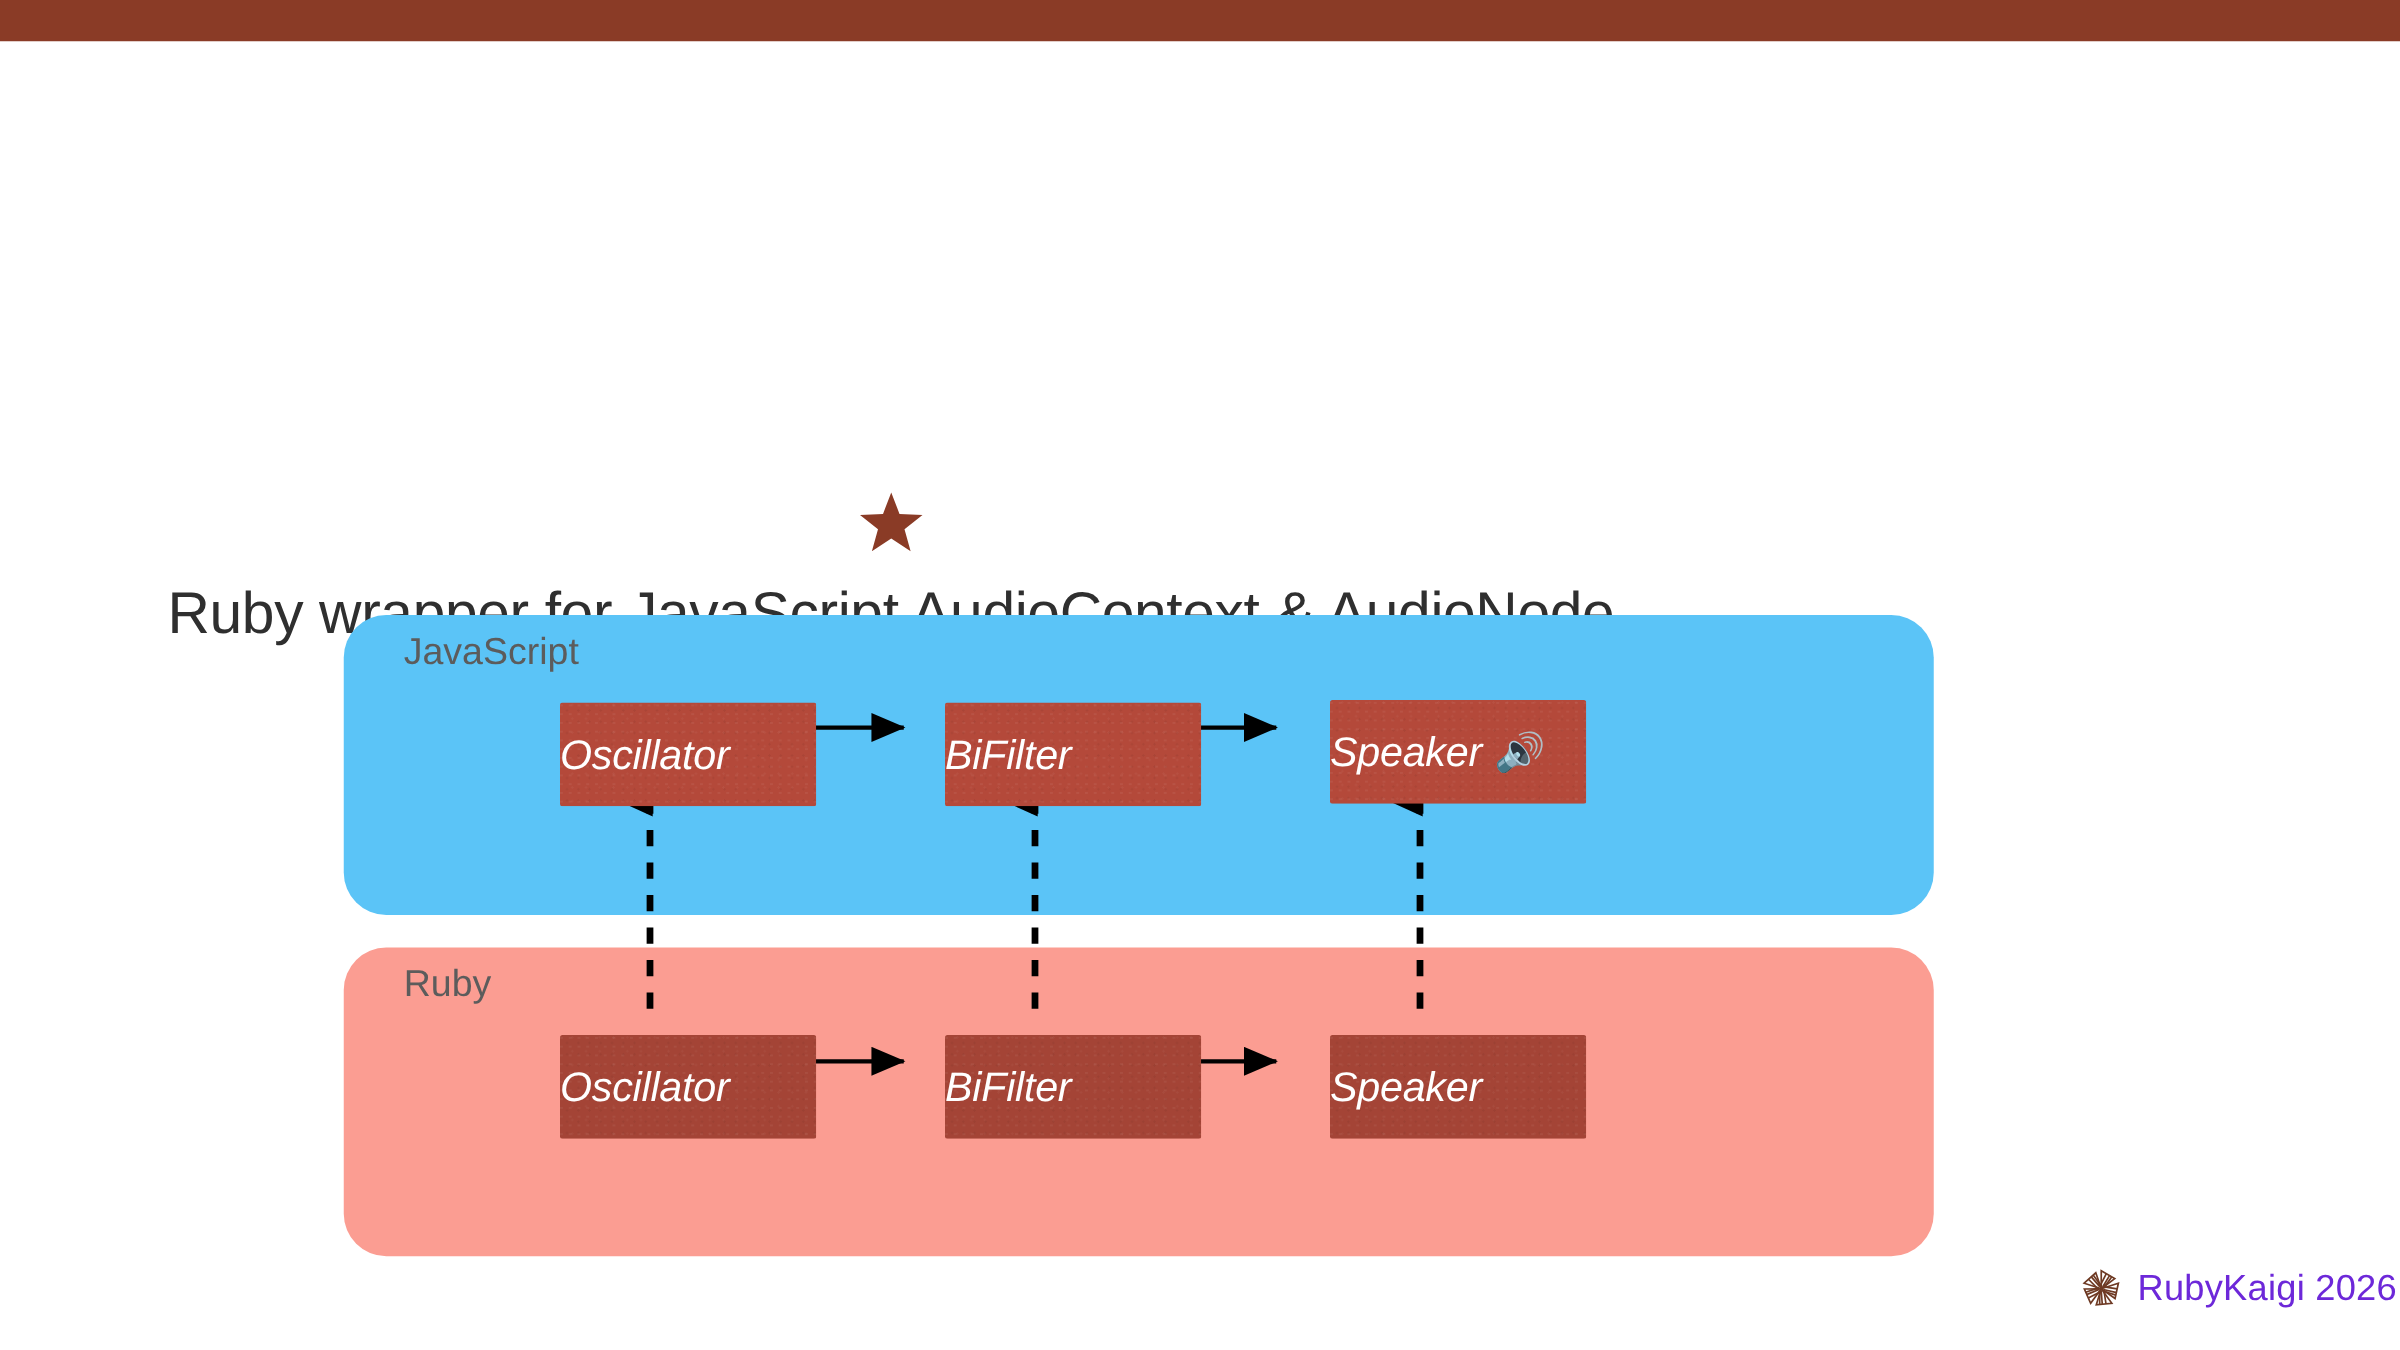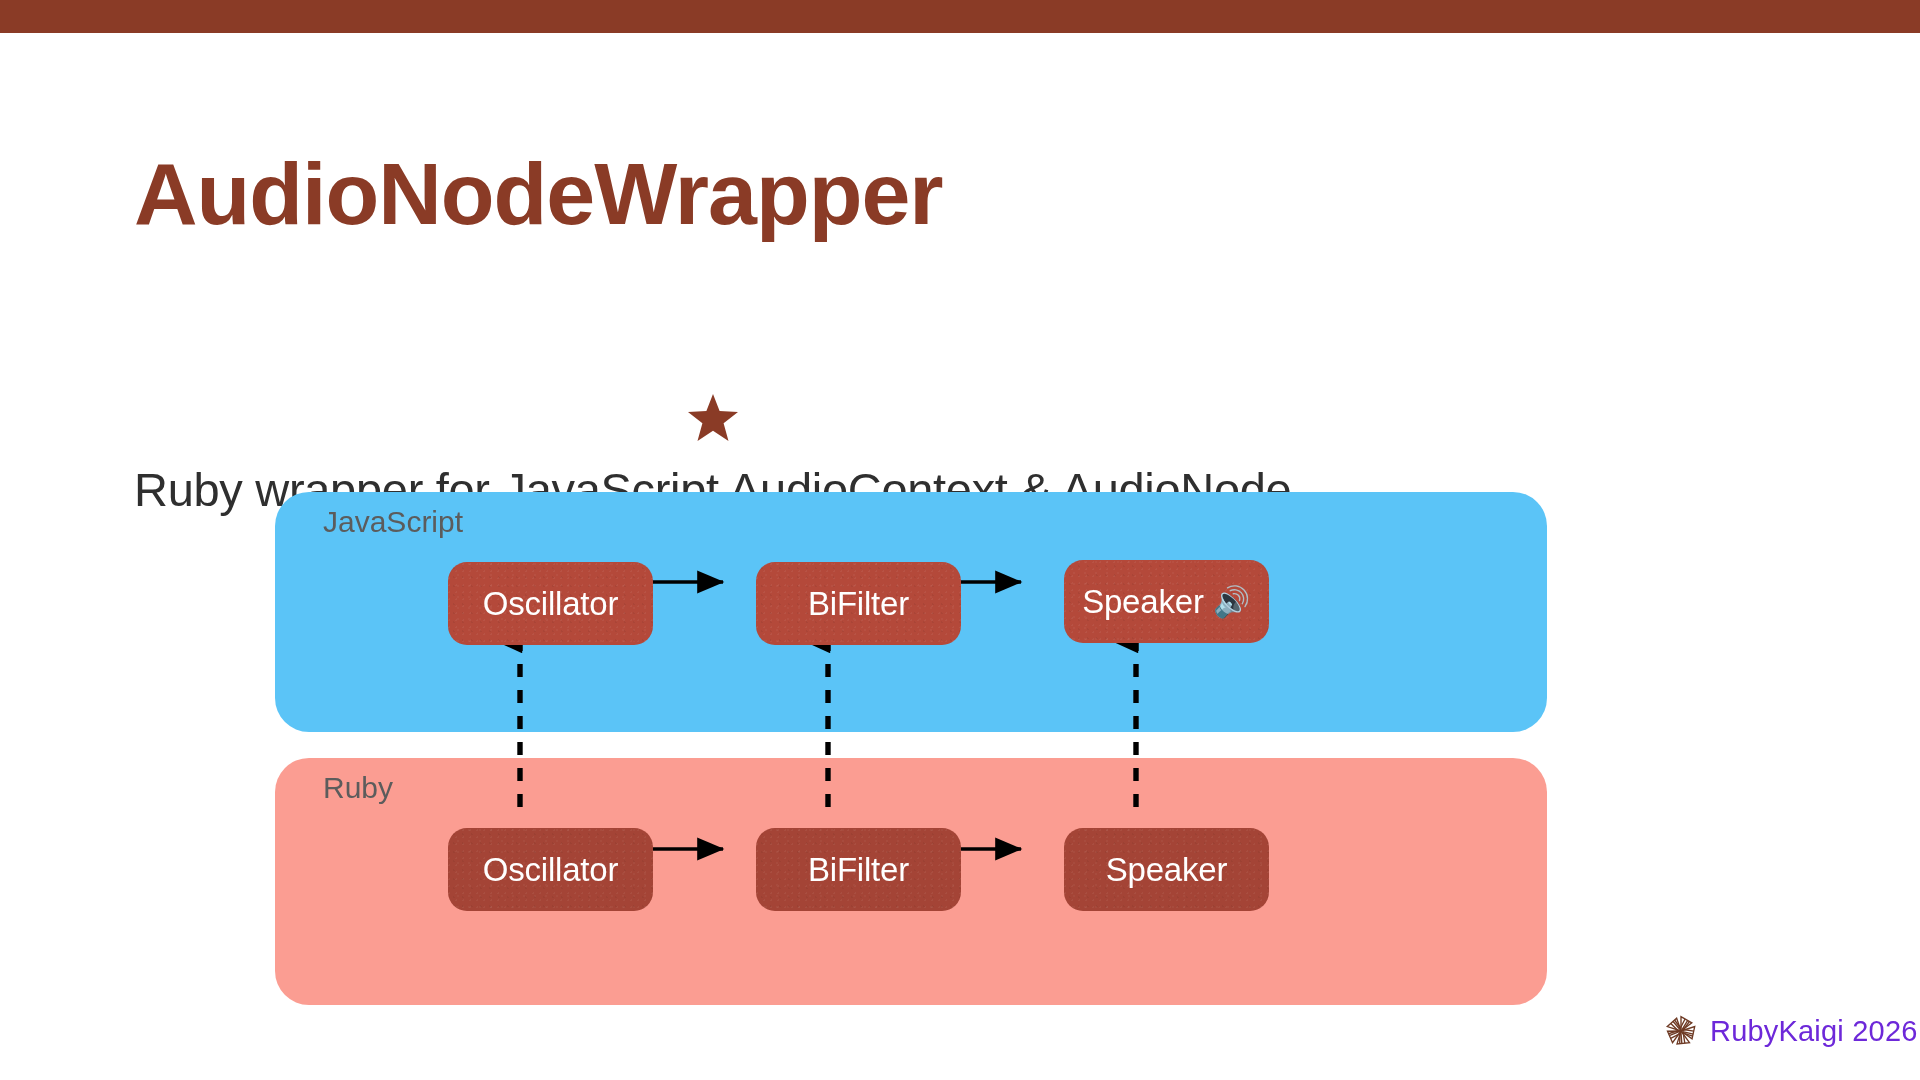--- a/index.html
+++ b/index.html
@@ -103,28 +103,28 @@
     left: 48px;
     top: 12px;
     font-size: 30px;
     color: #5C5C5C;
     line-height: 1.2;
   }
 
   
   .node {
     position: absolute;
-    border-radius: 19px;
+    border-radius: 2px;
     color: #ffffff;
     font-size: 33px;
     display: flex;
     align-items: center;
-    justify-content: center;
     white-space: nowrap;
     letter-spacing: -0.2px;
+    font-style: italic;
   }
 
   .node-js {
     background: #B4493A;
     background-image:
       radial-gradient(circle at 17% 34%, rgba(255,255,255,.055) 0 1px, transparent 1px),
       radial-gradient(circle at 63% 71%, rgba(0,0,0,.055) 0 1px, transparent 1px),
       radial-gradient(circle at 88% 18%, rgba(255,255,255,.04) 0 1px, transparent 1px);
     background-size: 7px 7px, 9px 9px, 11px 11px;
   }
@@ -170,21 +170,20 @@
     white-space: nowrap;
   }
 </style>
 </head>
 <body>
 
 <div class="slide">
 
   <div class="top-bar"></div>
 
-  <h1 class="slide-title">AudioNodeWrapper</h1>
 
   <div class="bullet-row">
     <span class="star-icon-wrap">
       <svg class="star-icon" viewBox="0 0 52 52" aria-hidden="true">
         <polygon points="26,2 32.6,19.1 51,19.9 36.6,31.3 41.5,49 26,38.8 10.5,49 15.4,31.3 1,19.9 19.4,19.1" fill="#8A3B26"></polygon>
       </svg>
     </span>
     <span class="bullet-text">Ruby wrapper for JavaScript AudioContext &amp; AudioNode</span>
   </div>
 

